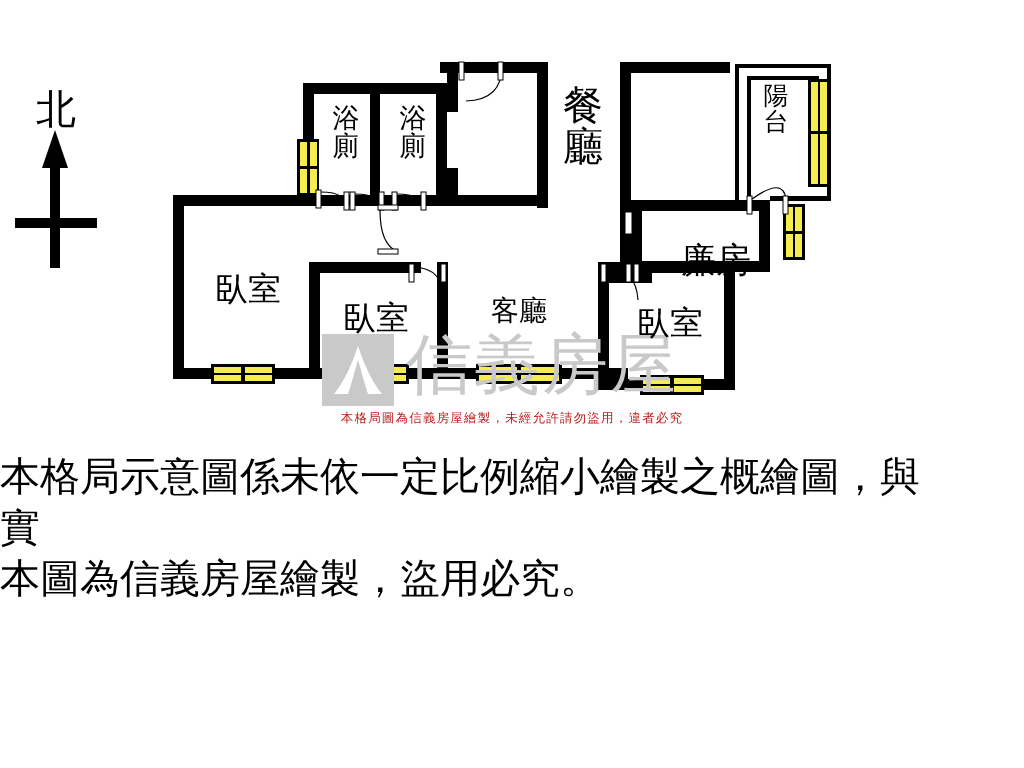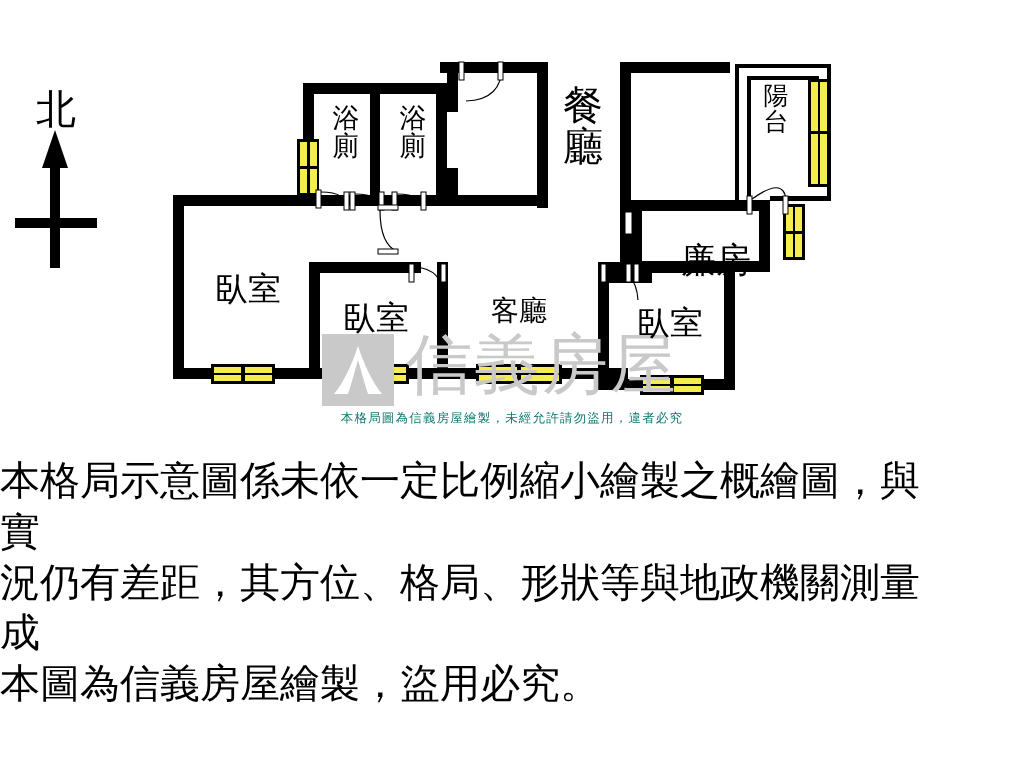--- a/index.html
+++ b/index.html
@@ -43,29 +43,29 @@
     color: #000;
   }
   #copyright-line {
     position: absolute;
     left: 0;
     top: 410px;
     width: 1024px;
     text-align: center;
     font-family: "DejaVu Sans", "Liberation Sans", sans-serif;
     font-size: 12.5px;
-    color: #0f766e;
+    color: #b91c1c;
     letter-spacing: 1.2px;
   }
   #disclaimer {
     position: absolute;
     left: 0px;
     top: 455px;
     width: 952px;
-    font-family: Liberation Sans, sans-serif;
+    font-family: Liberation Mono, monospace;
     font-size: 40px;
     line-height: 1.27;
     color: #000000;
     letter-spacing: 0px;
     text-align: left;
   }
   #watermark {
     position: absolute;
     left: 322px;
     top: 334px;
@@ -307,15 +307,14 @@
       <div class="room-label" style="left: 464px; top: 297px; width: 110px; font-size: 28px;">客廳</div>
       <div class="room-label" style="left: 628px; top: 306px; width: 84px; font-size: 33px;">臥室</div>
     </div>
 
 </div>
 
 <div id="copyright-line">本格局圖為信義房屋繪製，未經允許請勿盜用，違者必究</div>
 
 <div id="disclaimer">
   <div>本格局示意圖係未依一定比例縮小繪製之概繪圖，與實</div>
-  <div>況仍有差距，其方位、格局、形狀等與地政機關測量成</div>
   <div>本圖為信義房屋繪製，盜用必究。</div>
 </div>
 
 </body></html>

